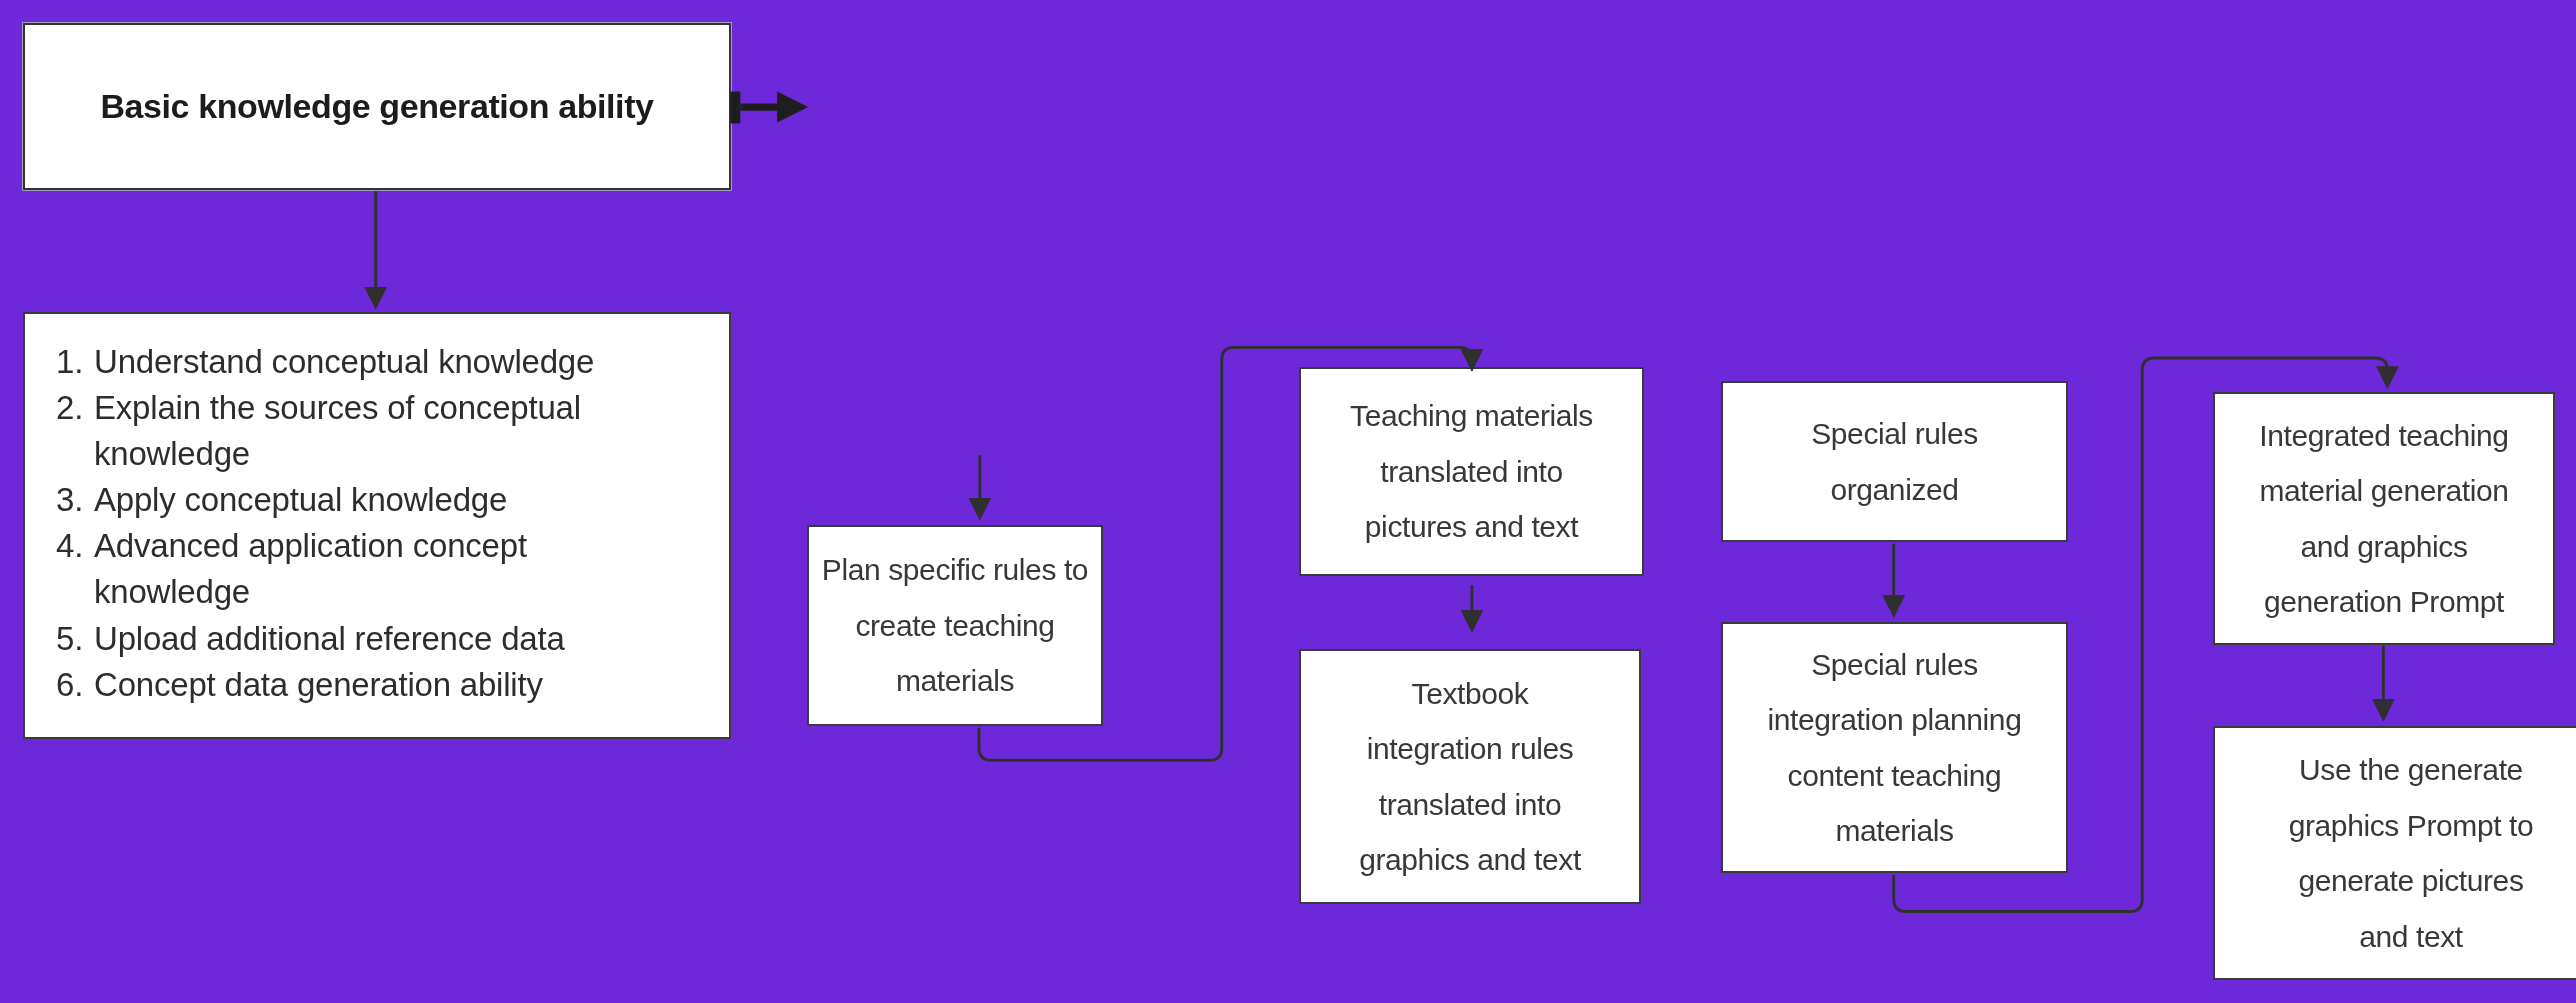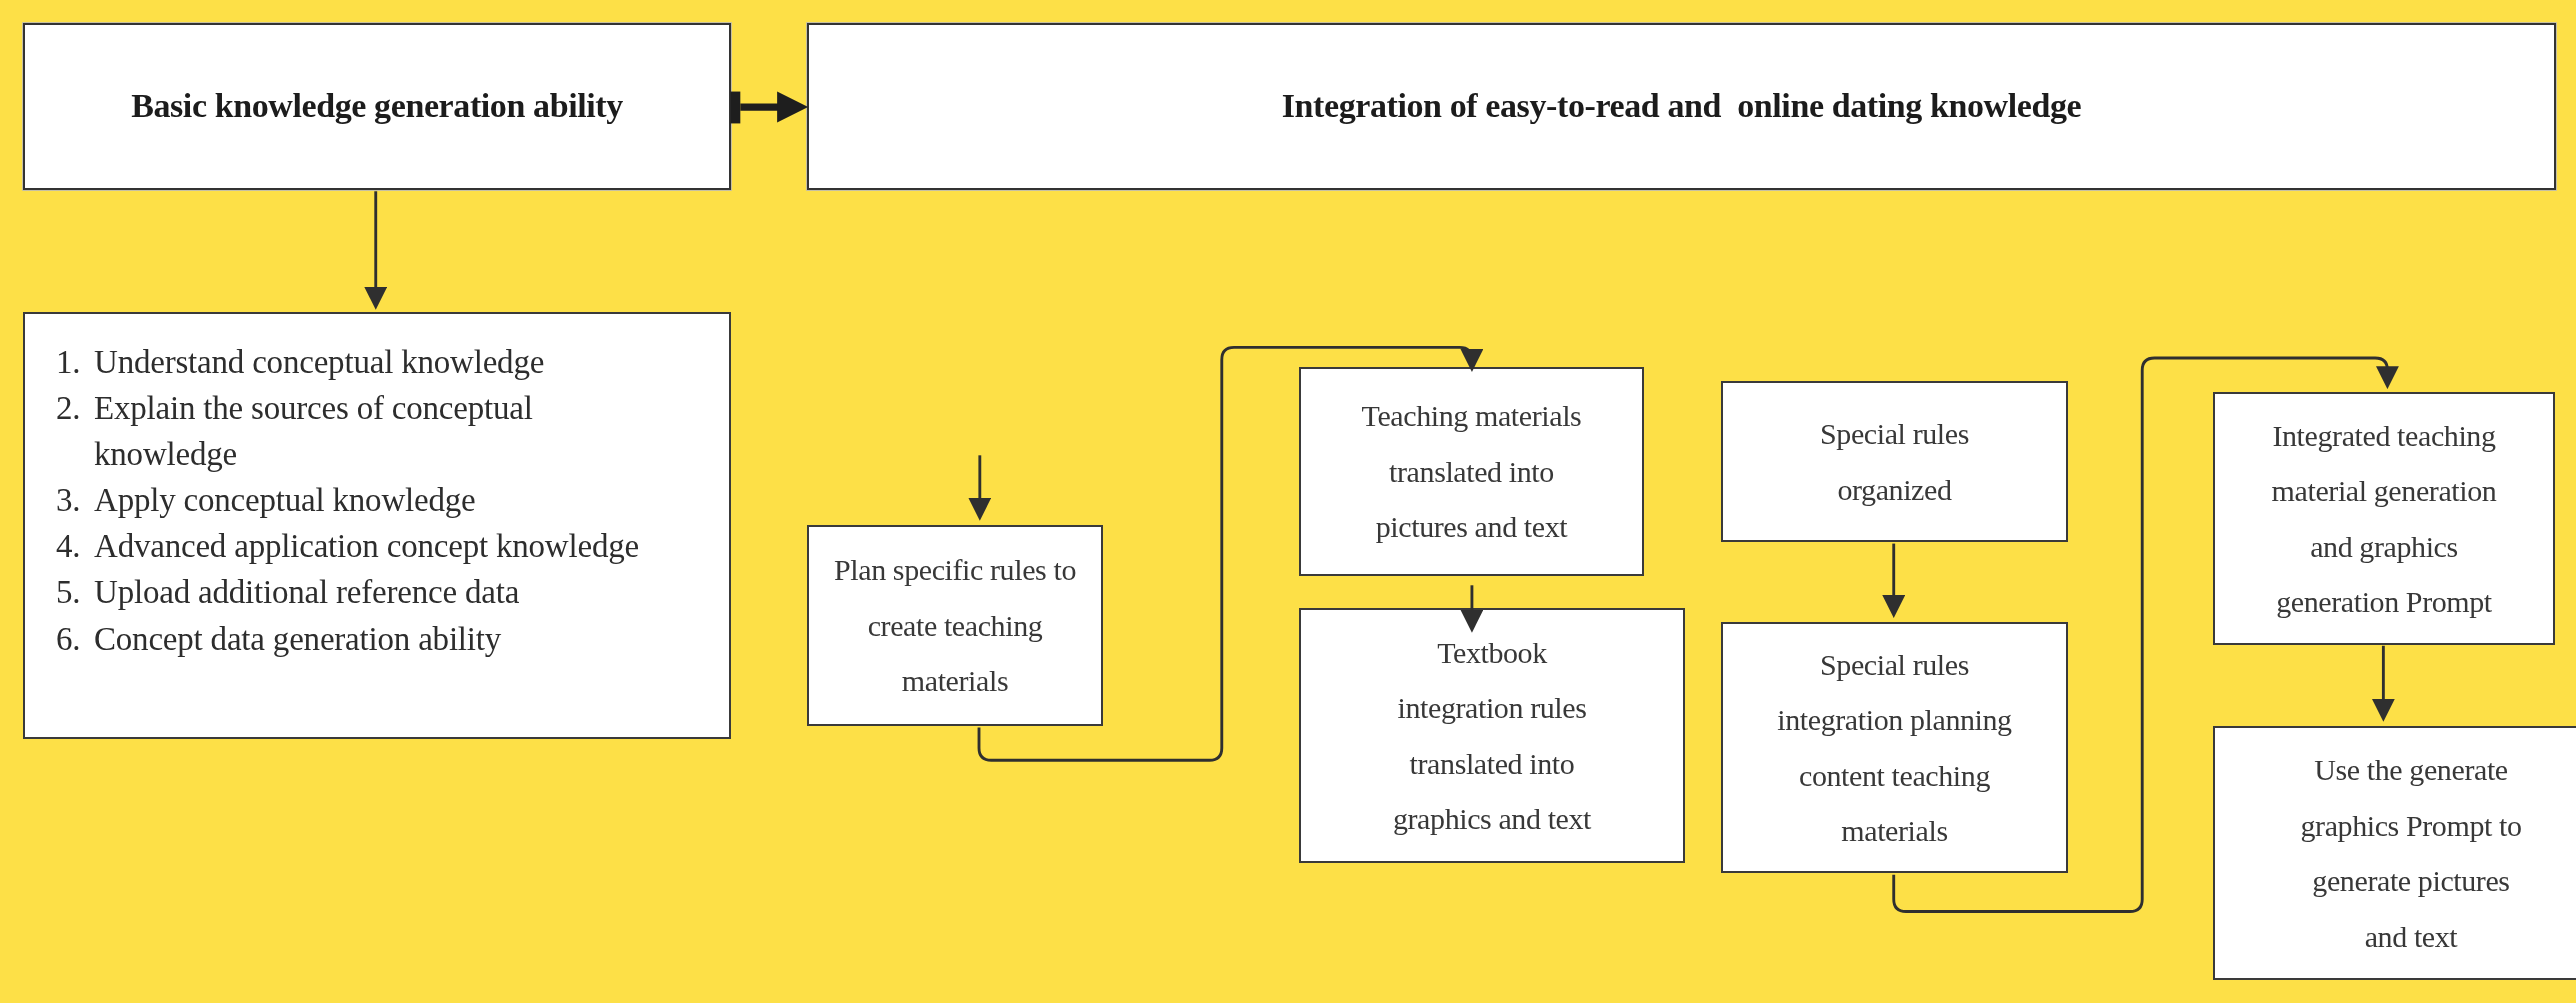--- a/index.html
+++ b/index.html
@@ -1,20 +1,20 @@
 <!DOCTYPE html>
 <html style="font-size:13px"><head>
 <meta charset="utf-8">
 <style>
   html,body{margin:0;padding:0;background:#ffffff;}
   #canvas{
     position:relative;
     width:2576px;height:1003px;
-    background:#fde047;
-    font-family:Liberation Serif, serif;
+    background:#6d28d9;
+    font-family:Liberation Sans, sans-serif;
     overflow:hidden;
   }
   .box{
     position:absolute;
     background:#ffffff;
     border:2.5px solid #3a3a3a;
     box-sizing:border-box;
     display:flex;align-items:center;justify-content:center;
     text-align:center;
     color:#333333;
@@ -51,23 +51,20 @@
 </style>
 </head>
 <body>
 
 <div id="canvas">
 
   <div class="box header-box" style="left:23px;top:23px;width:708px;height:167px;">
     <span class="header-label">Basic knowledge generation ability</span>
   </div>
 
-  <div class="box header-box" style="left:807px;top:23px;width:1749px;height:167px;">
-    <span class="header-label">Integration of easy-to-read and  online dating knowledge</span>
-  </div>
 
   <div class="box" id="capability-box" style="left:23px;top:312px;width:708px;height:427px;">
     <ol id="capability-list">
       <li>
         <span class="num">1.</span>
         <span class="txt">Understand conceptual knowledge</span>
       </li>
       <li>
         <span class="num">2.</span>
         <span class="txt">Explain the sources of conceptual knowledge</span>
@@ -97,21 +94,21 @@
 create teaching
 materials</span>
   </div>
 
   <div class="box" style="left:1299px;top:367px;width:345px;height:209px;">
     <span class="flow-label">Teaching materials
 translated into
 pictures and text</span>
   </div>
 
-  <div class="box" style="left:1299px;top:608px;width:386px;height:255px;">
+  <div class="box" style="left:1299px;top:649px;width:342px;height:255px;">
     <span class="flow-label">Textbook
 integration rules
 translated into
 graphics and text</span>
   </div>
 
   <div class="box" style="left:1721px;top:381px;width:347px;height:161px;">
     <span class="flow-label">Special rules
 organized</span>
   </div>

